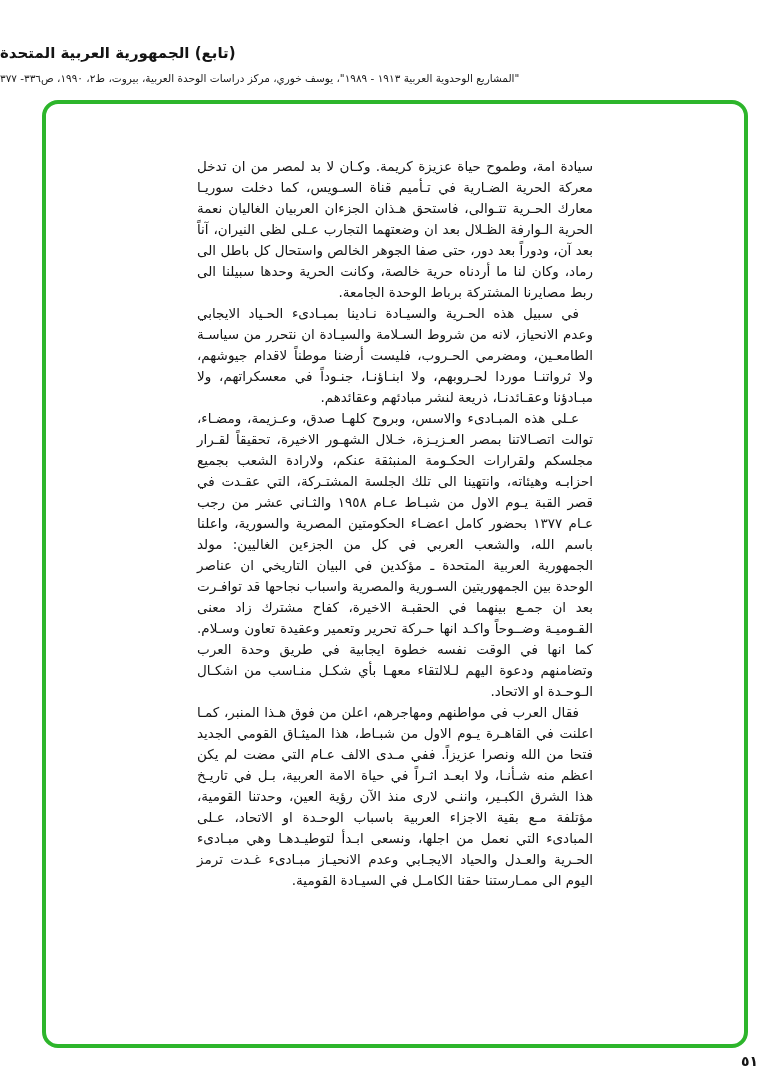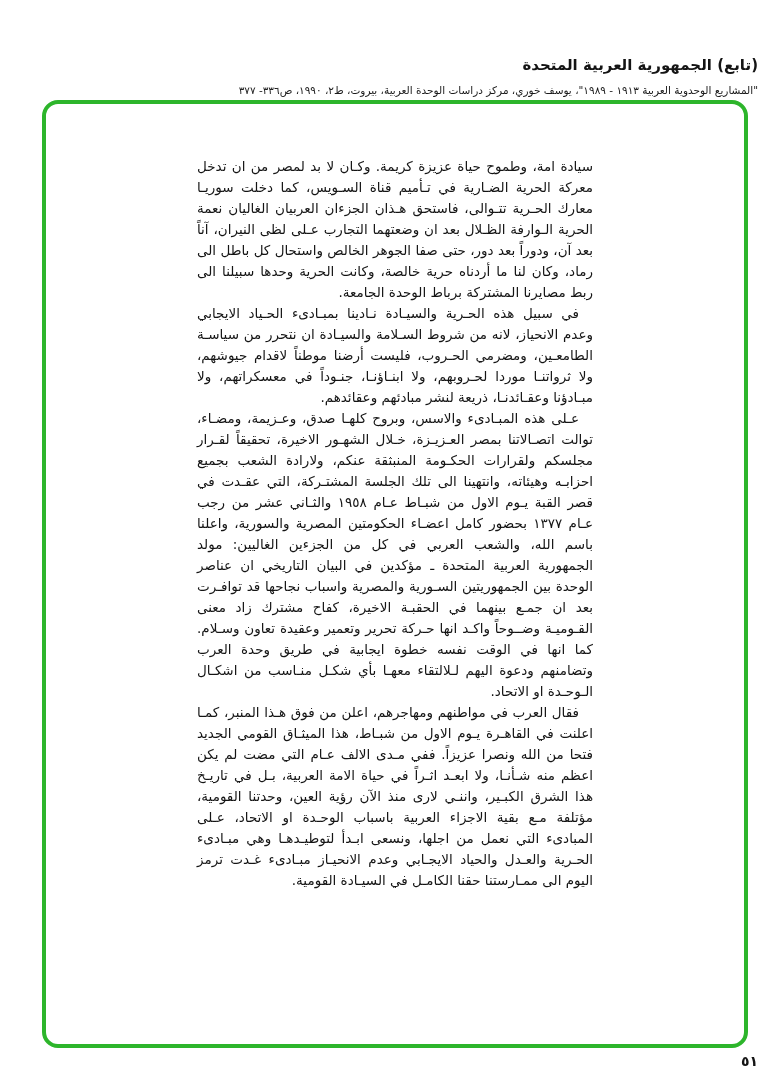--- a/index.html
+++ b/index.html
@@ -14,22 +14,22 @@
     position: relative;
     width: 758px;
     height: 1078px;
     background: #ffffff;
     font-family: "DejaVu Sans", sans-serif;
     color: #141414;
     overflow: hidden;
   }
 
   .header {
-    text-align: right;
-    padding-top: 56px;
+    text-align: left;
+    padding-top: 44px;
   }
 
   .header-title {
     font-size: 15px;
     font-weight: bold;
     letter-spacing: 0.2px;
   }
 
   .header-citation {
     margin-top: 10px;

